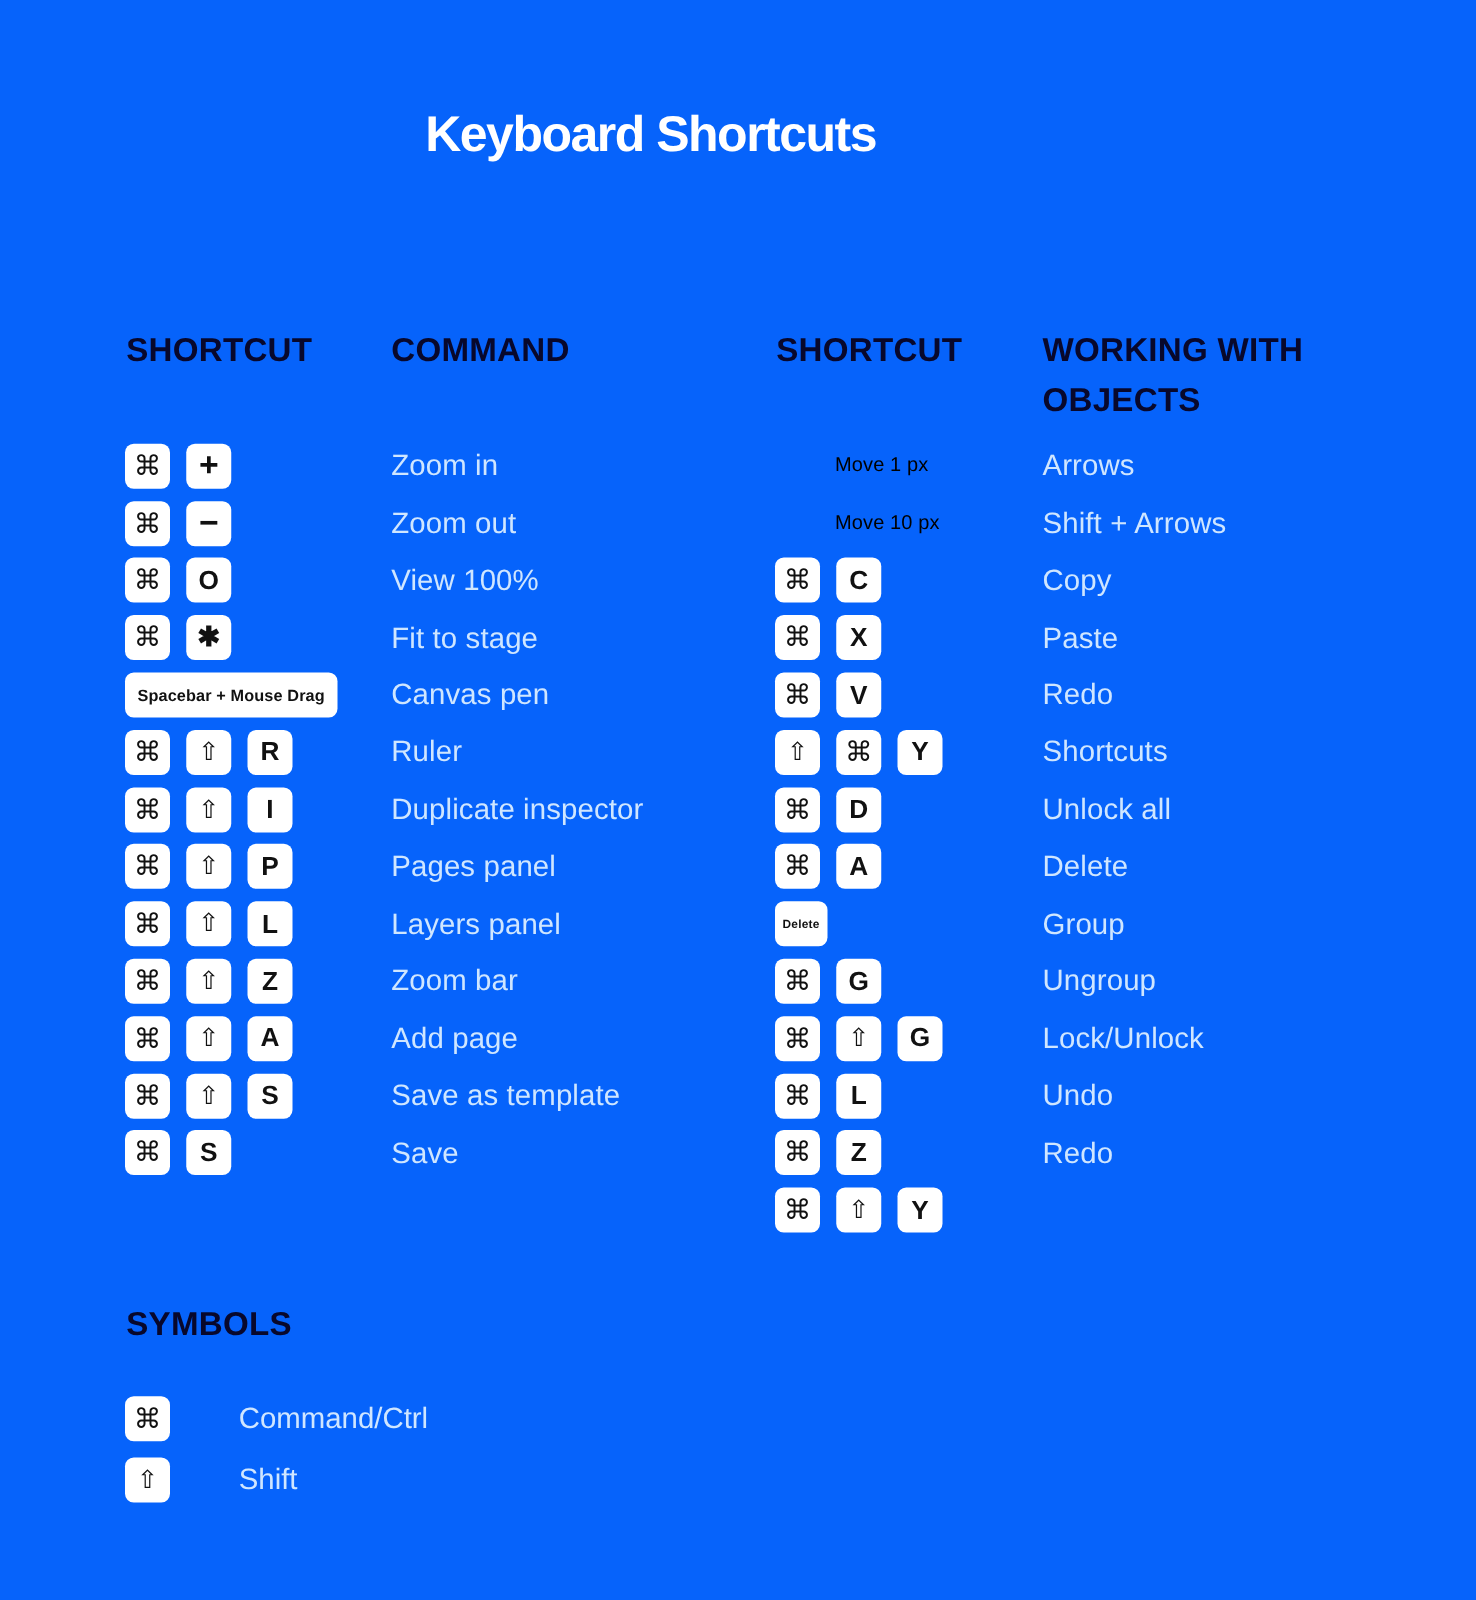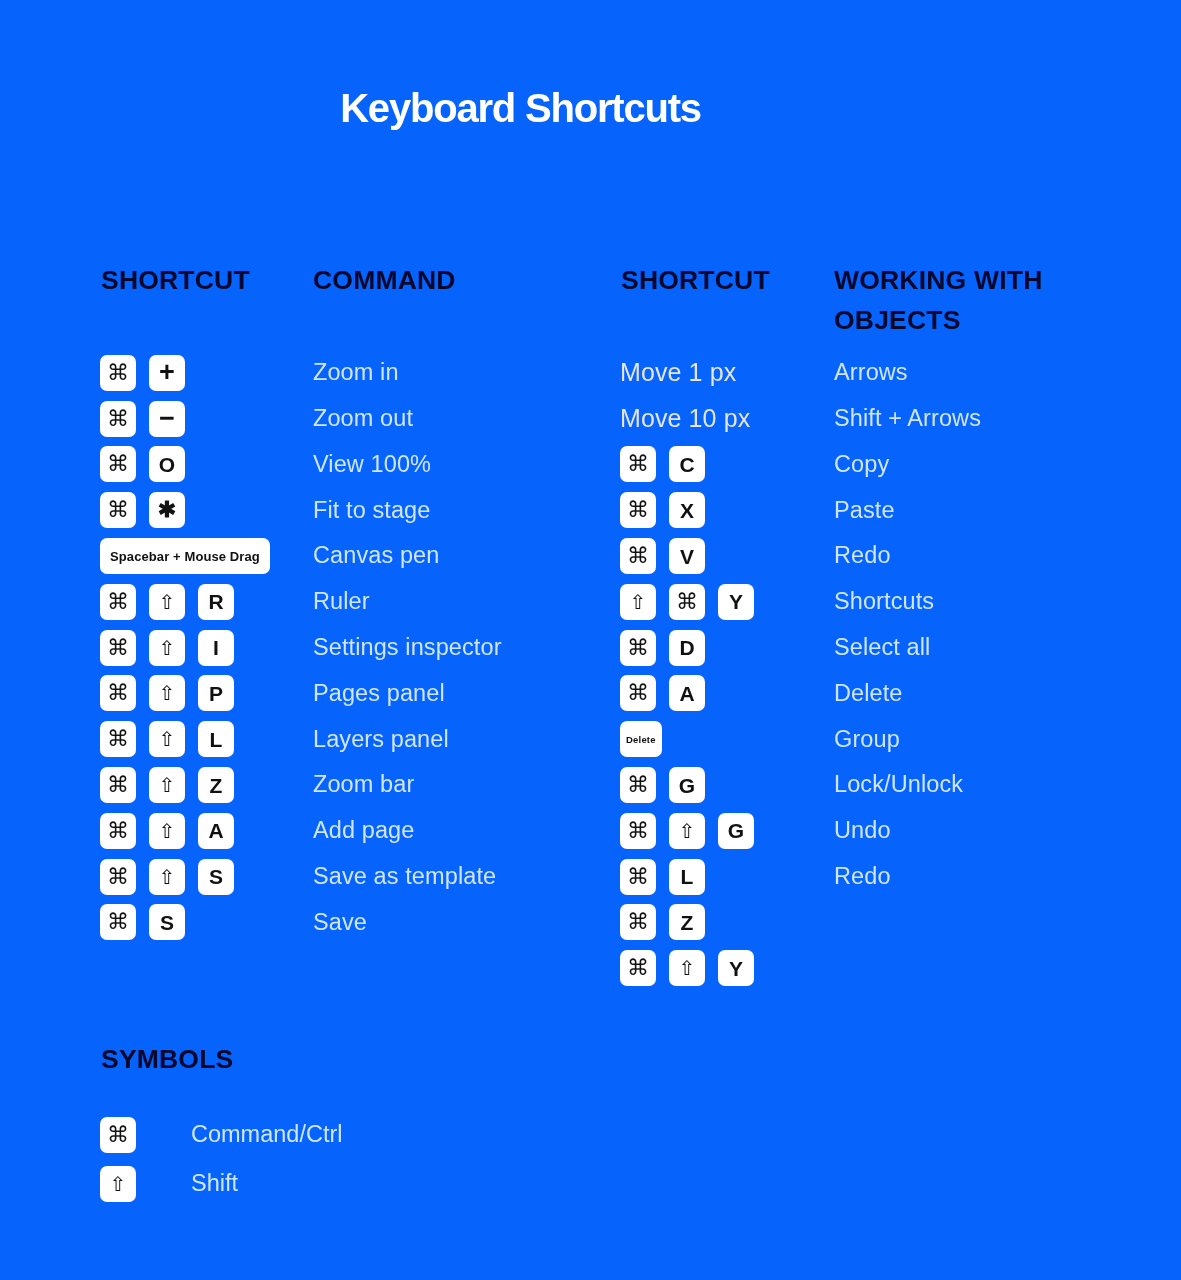--- a/index.html
+++ b/index.html
@@ -101,26 +101,27 @@
   
   .label {
     color: #cfe6ff;
     font-size: 23.5px;
     font-weight: 300;
     letter-spacing: 0.1px;
     line-height: 1;
     white-space: nowrap;
   }
   .plain-shortcut {
-    color: #e5e5e5;
-    font-size: 25px;
+    color: #000000;
+    font-size: 16px;
     font-weight: 300;
     letter-spacing: 0.1px;
     line-height: 1;
     white-space: nowrap;
+    margin-left: 48px;
   }
 
   
   #symbols-head {
     position: absolute;
     left: 101px;
     top: 1044px;
     color: #08082c;
     font-size: 26.5px;
     font-weight: bold;
@@ -258,21 +259,21 @@
       <div class="row">
         <span class="label">Fit to stage</span>
       </div>
       <div class="row">
         <span class="label">Canvas pen</span>
       </div>
       <div class="row">
         <span class="label">Ruler</span>
       </div>
       <div class="row">
-        <span class="label">Settings inspector</span>
+        <span class="label">Duplicate inspector</span>
       </div>
       <div class="row">
         <span class="label">Pages panel</span>
       </div>
       <div class="row">
         <span class="label">Layers panel</span>
       </div>
       <div class="row">
         <span class="label">Zoom bar</span>
       </div>
@@ -381,27 +382,30 @@
       <div class="row">
         <span class="label">Paste</span>
       </div>
       <div class="row">
         <span class="label">Redo</span>
       </div>
       <div class="row">
         <span class="label">Shortcuts</span>
       </div>
       <div class="row">
-        <span class="label">Select all</span>
+        <span class="label">Unlock all</span>
       </div>
       <div class="row">
         <span class="label">Delete</span>
       </div>
       <div class="row">
         <span class="label">Group</span>
+      </div>
+      <div class="row">
+        <span class="label">Ungroup</span>
       </div>
       <div class="row">
         <span class="label">Lock/Unlock</span>
       </div>
       <div class="row">
         <span class="label">Undo</span>
       </div>
       <div class="row">
         <span class="label">Redo</span>
       </div>

